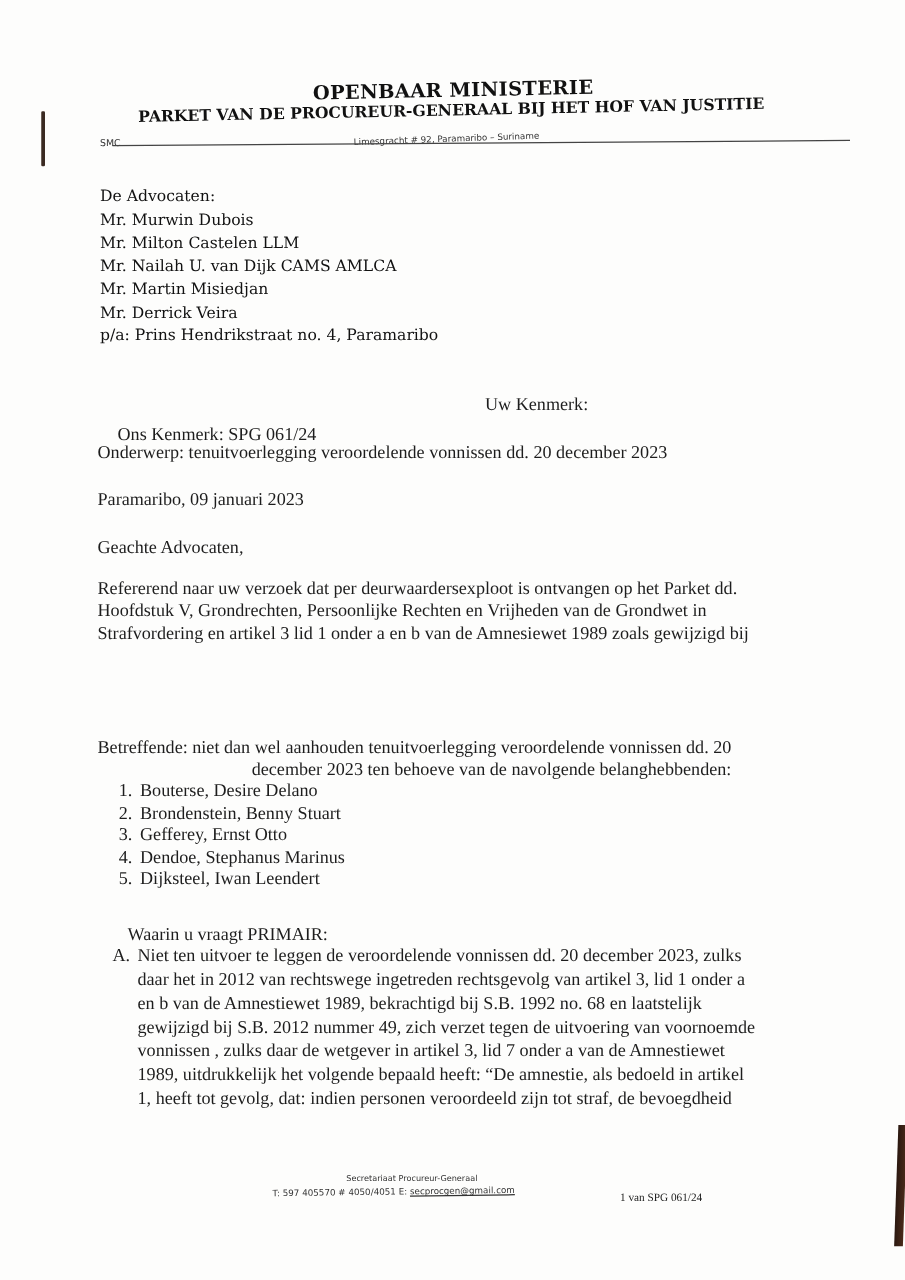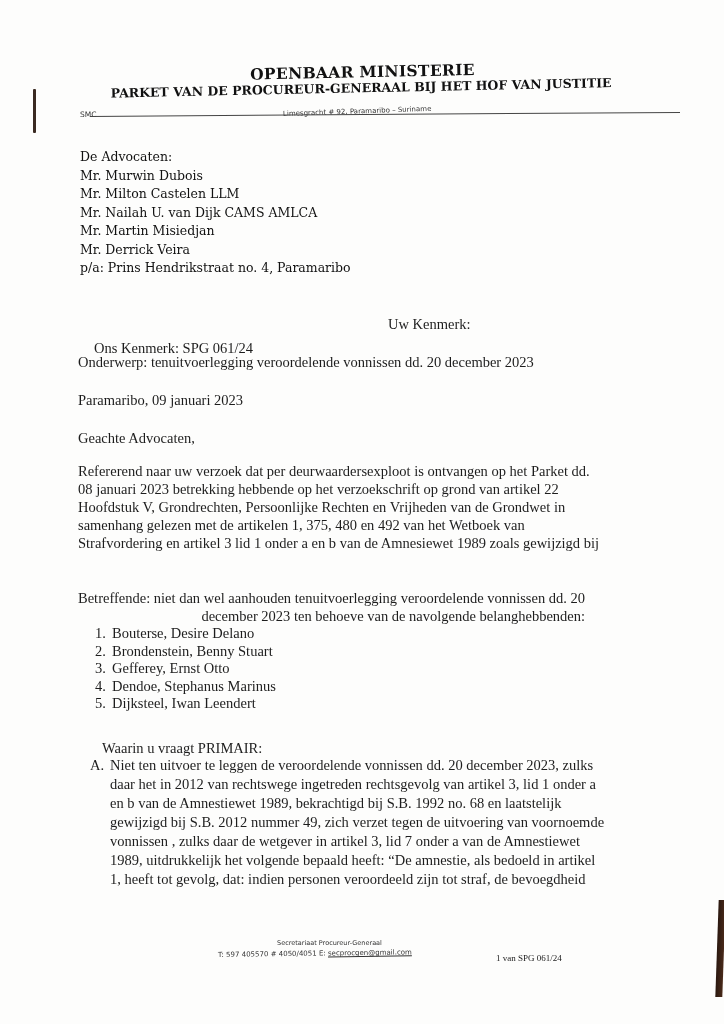--- a/index.html
+++ b/index.html
@@ -75,23 +75,21 @@
   </div>
 
   <div class="body-text ref-line">Ons Kenmerk: SPG 061/24</div>
   <div class="body-text uw-kenmerk">Uw Kenmerk:</div>
   <div class="body-text subject">Onderwerp: tenuitvoerlegging veroordelende vonnissen dd. 20 december 2023</div>
   <div class="body-text place-date">Paramaribo, 09 januari 2023</div>
   <div class="body-text salutation">Geachte Advocaten,</div>
 
   <div class="body-text para para1">
     <div>Refererend naar uw verzoek dat per deurwaardersexploot is ontvangen op het Parket dd.</div>
-    <div>08 januari 2023 betrekking hebbende op het verzoekschrift op grond van artikel 22</div>
     <div>Hoofdstuk V, Grondrechten, Persoonlijke Rechten en Vrijheden van de Grondwet in</div>
-    <div>samenhang gelezen met de artikelen 1, 375, 480 en 492 van het Wetboek van</div>
     <div>Strafvordering en artikel 3 lid 1 onder a en b van de Amnesiewet 1989 zoals gewijzigd bij</div>
   </div>
 
   <div class="body-text para para2">
     <div>Betreffende: niet dan wel aanhouden tenuitvoerlegging veroordelende vonnissen dd. 20</div>
     <div>december 2023 ten behoeve van de navolgende belanghebbenden:</div>
   </div>
 
   <div class="body-text name-list">
     <div class="item">

